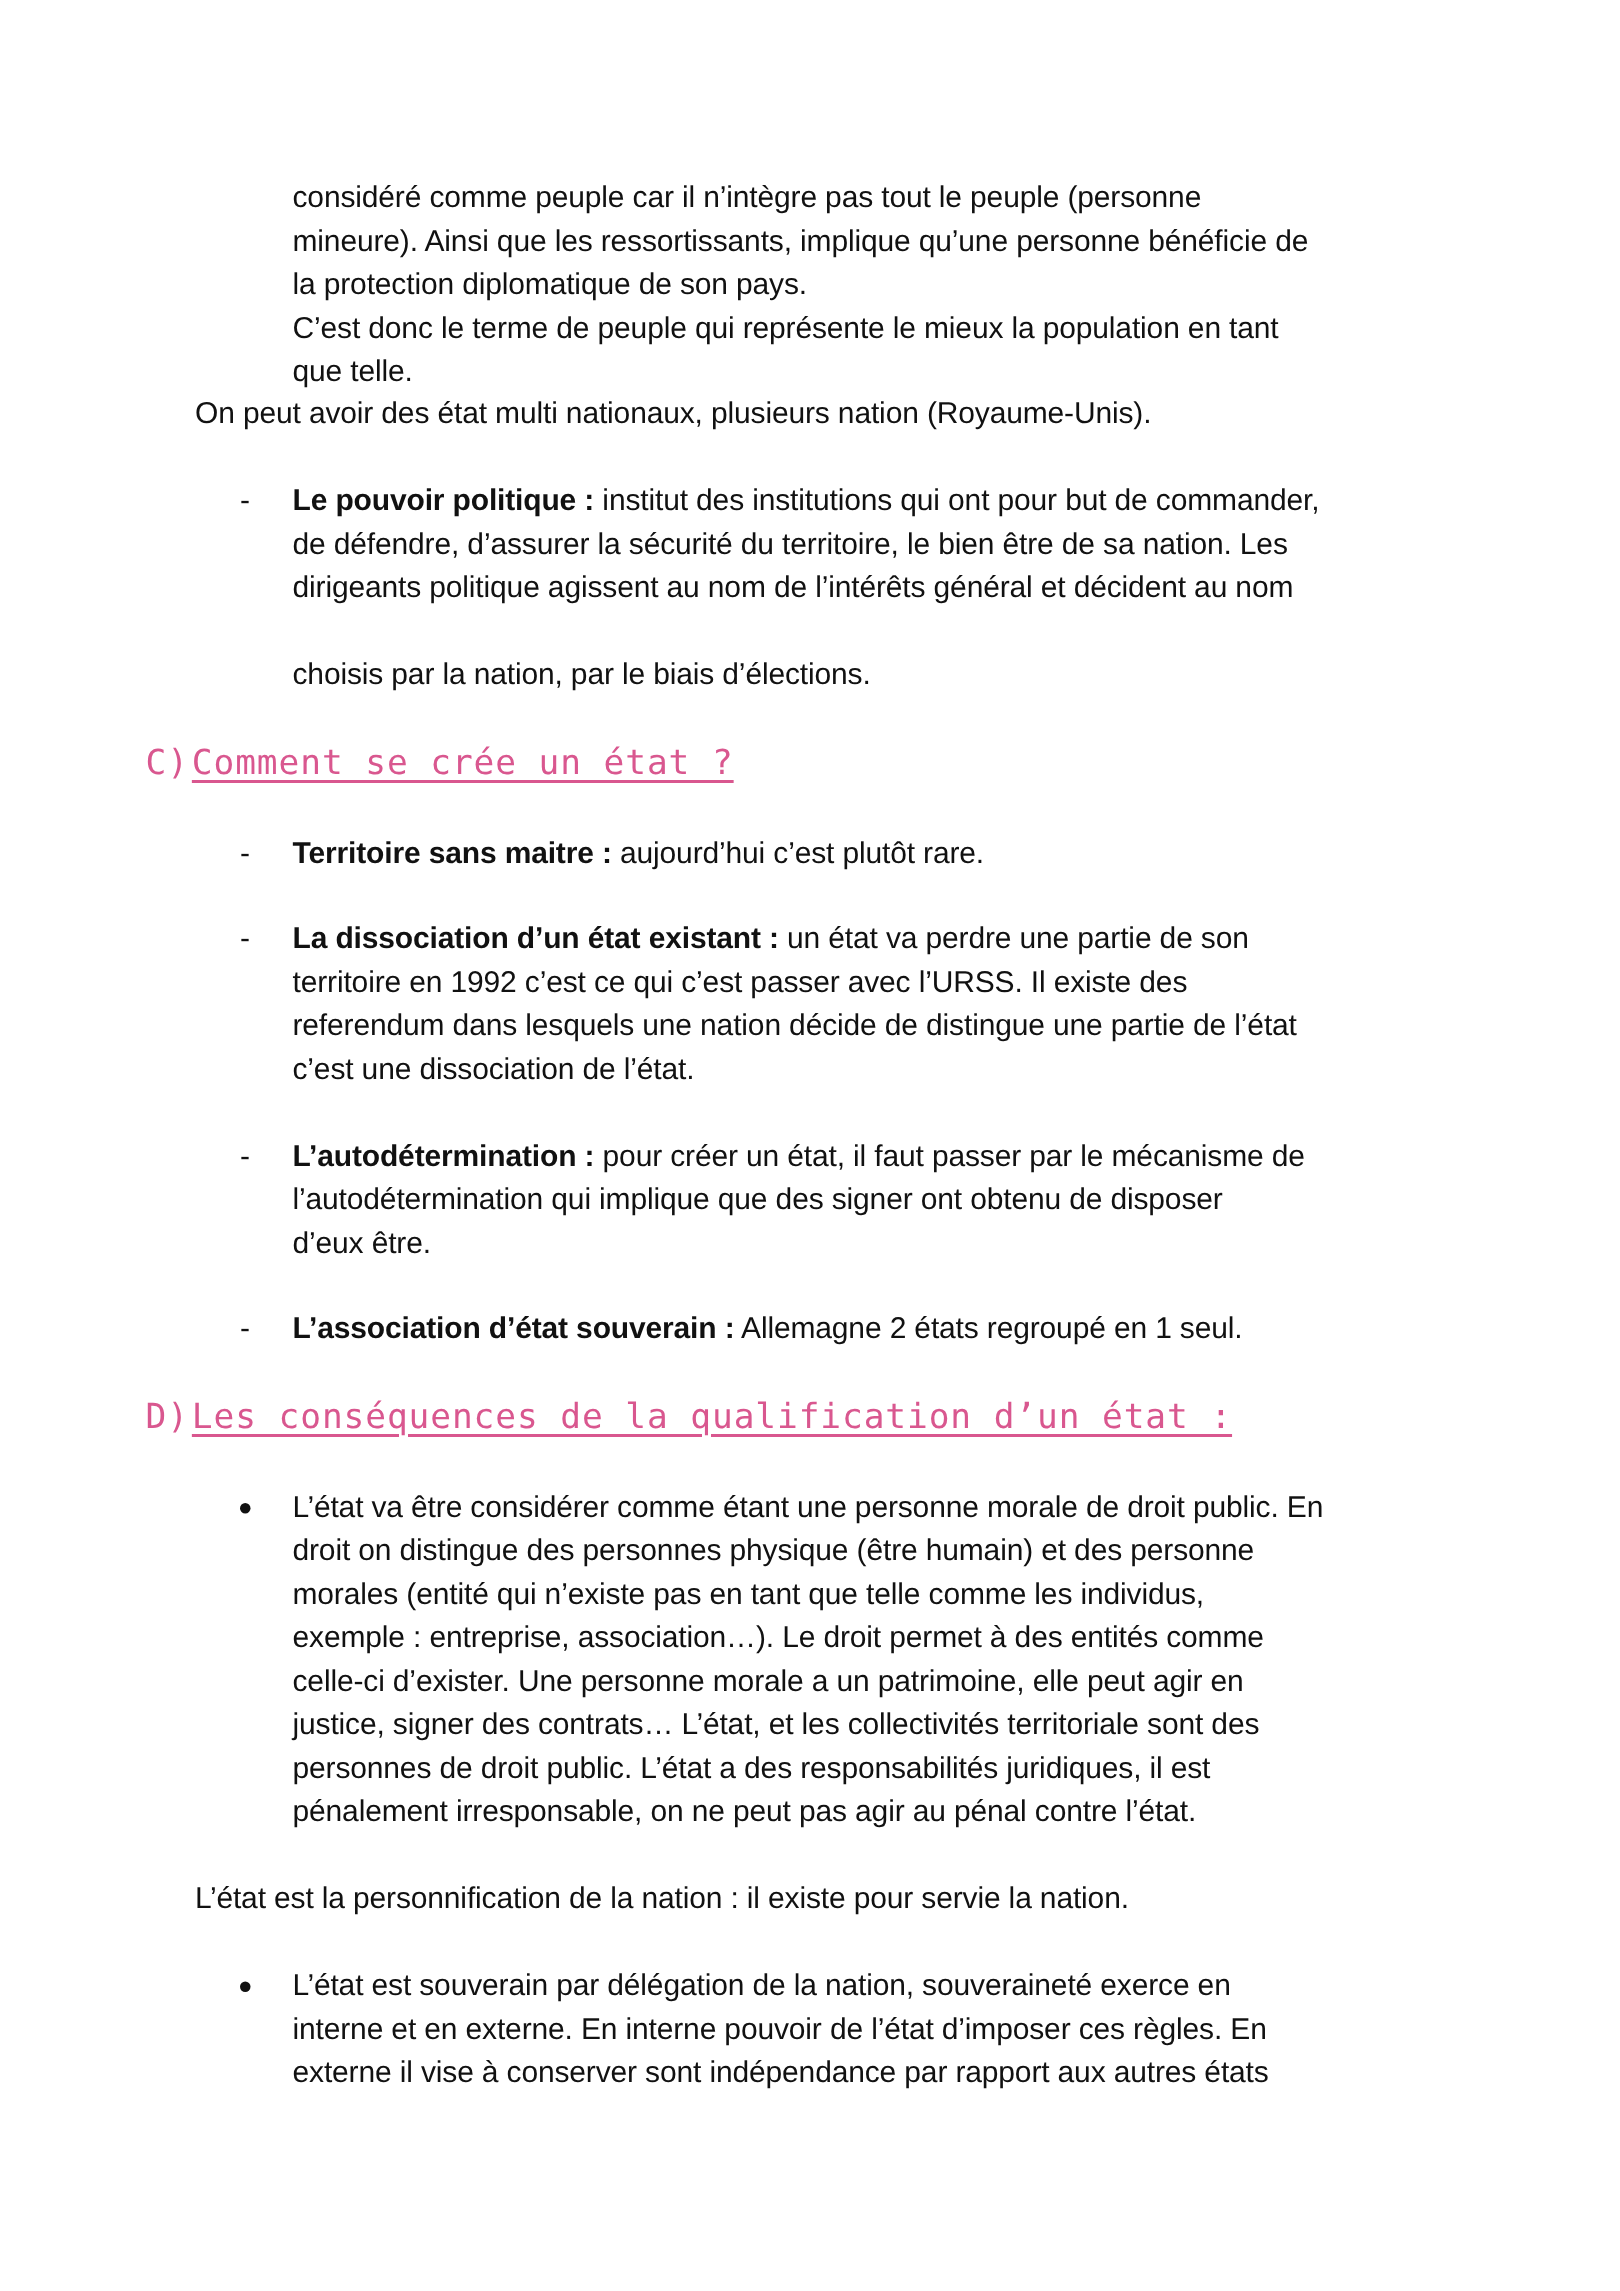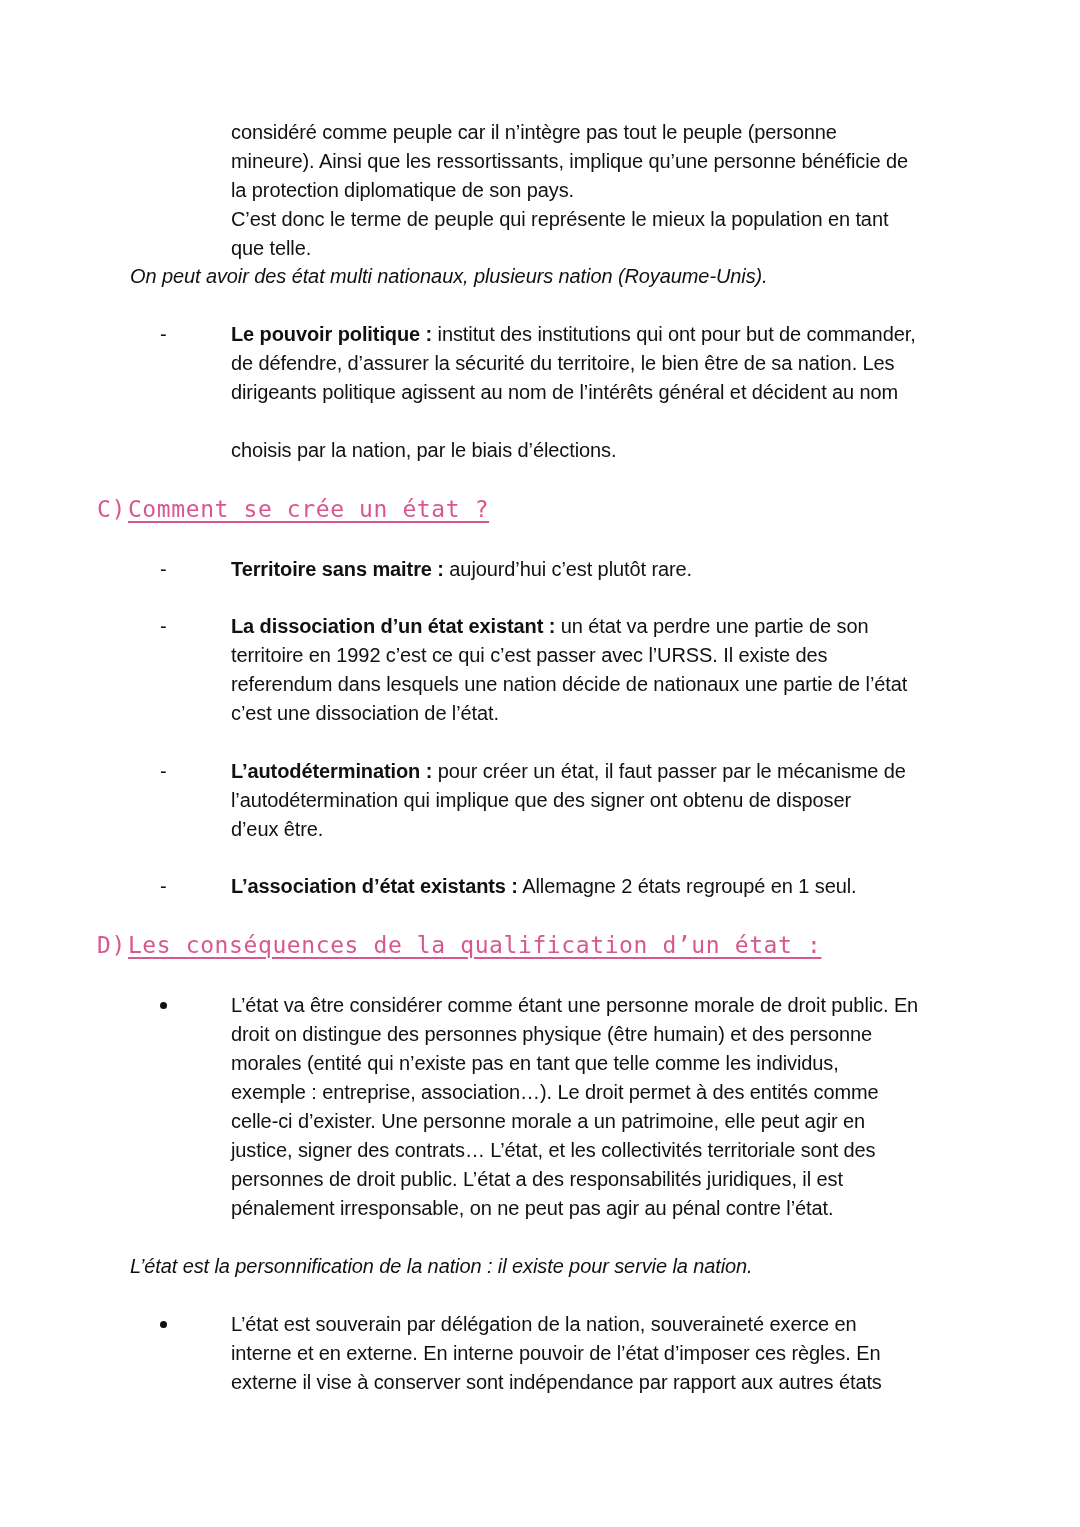--- a/index.html
+++ b/index.html
@@ -21,22 +21,22 @@
       width: 1080px;
       height: 1527px;
     }
     .line {
       position: absolute;
       font-size: 20px;
       line-height: 29px;
       white-space: nowrap;
       letter-spacing: -0.1px;
     }
-    .ind { left: 195px; margin-left: 36px; }
-    .base { left: 130px; font-style: italic; }
+    .ind { left: 195px; }
+    .base { left: 130px; }
     .bold { font-weight: bold; }
     .marker {
       position: absolute;
       left: 160px;
       font-size: 20px;
       line-height: 29px;
     }
     .bullet {
       position: absolute;
       left: 160px;
@@ -90,33 +90,33 @@
   <span class="marker" style="top:555px">-</span>
   <div class="line ind" style="top:555px">
     <span class="bold">Territoire sans maitre :</span><span> aujourd’hui c’est plutôt rare.</span>
   </div>
 
   <span class="marker" style="top:612px">-</span>
   <div class="line ind" style="top:612px">
     <span class="bold">La dissociation d’un état existant :</span><span> un état va perdre une partie de son</span>
   </div>
   <div class="line ind" style="top:641px">territoire en 1992 c’est ce qui c’est passer avec l’URSS. Il existe des</div>
-  <div class="line ind" style="top:670px">referendum dans lesquels une nation décide de nationaux une partie de l’état</div>
+  <div class="line ind" style="top:670px">referendum dans lesquels une nation décide de distingue une partie de l’état</div>
   <div class="line ind" style="top:699px">c’est une dissociation de l’état.</div>
 
   <span class="marker" style="top:757px">-</span>
   <div class="line ind" style="top:757px">
     <span class="bold">L’autodétermination :</span><span> pour créer un état, il faut passer par le mécanisme de</span>
   </div>
   <div class="line ind" style="top:786px">l’autodétermination qui implique que des signer ont obtenu de disposer</div>
   <div class="line ind" style="top:815px">d’eux être.</div>
 
   <span class="marker" style="top:872px">-</span>
   <div class="line ind" style="top:872px">
-    <span class="bold">L’association d’état existants :</span><span> Allemagne 2 états regroupé en 1 seul.</span>
+    <span class="bold">L’association d’état souverain :</span><span> Allemagne 2 états regroupé en 1 seul.</span>
   </div>
 
   <div class="heading" style="top:930px">
     <span>D)</span><span class="title">Les conséquences de la qualification d’un état :</span>
   </div>
 
   <span class="bullet" style="top:1002px"></span>
   <div class="line ind" style="top:991px">L’état va être considérer comme étant une personne morale de droit public. En</div>
   <div class="line ind" style="top:1020px">droit on distingue des personnes physique (être humain) et des personne</div>
   <div class="line ind" style="top:1049px">morales (entité qui n’existe pas en tant que telle comme les individus,</div>

